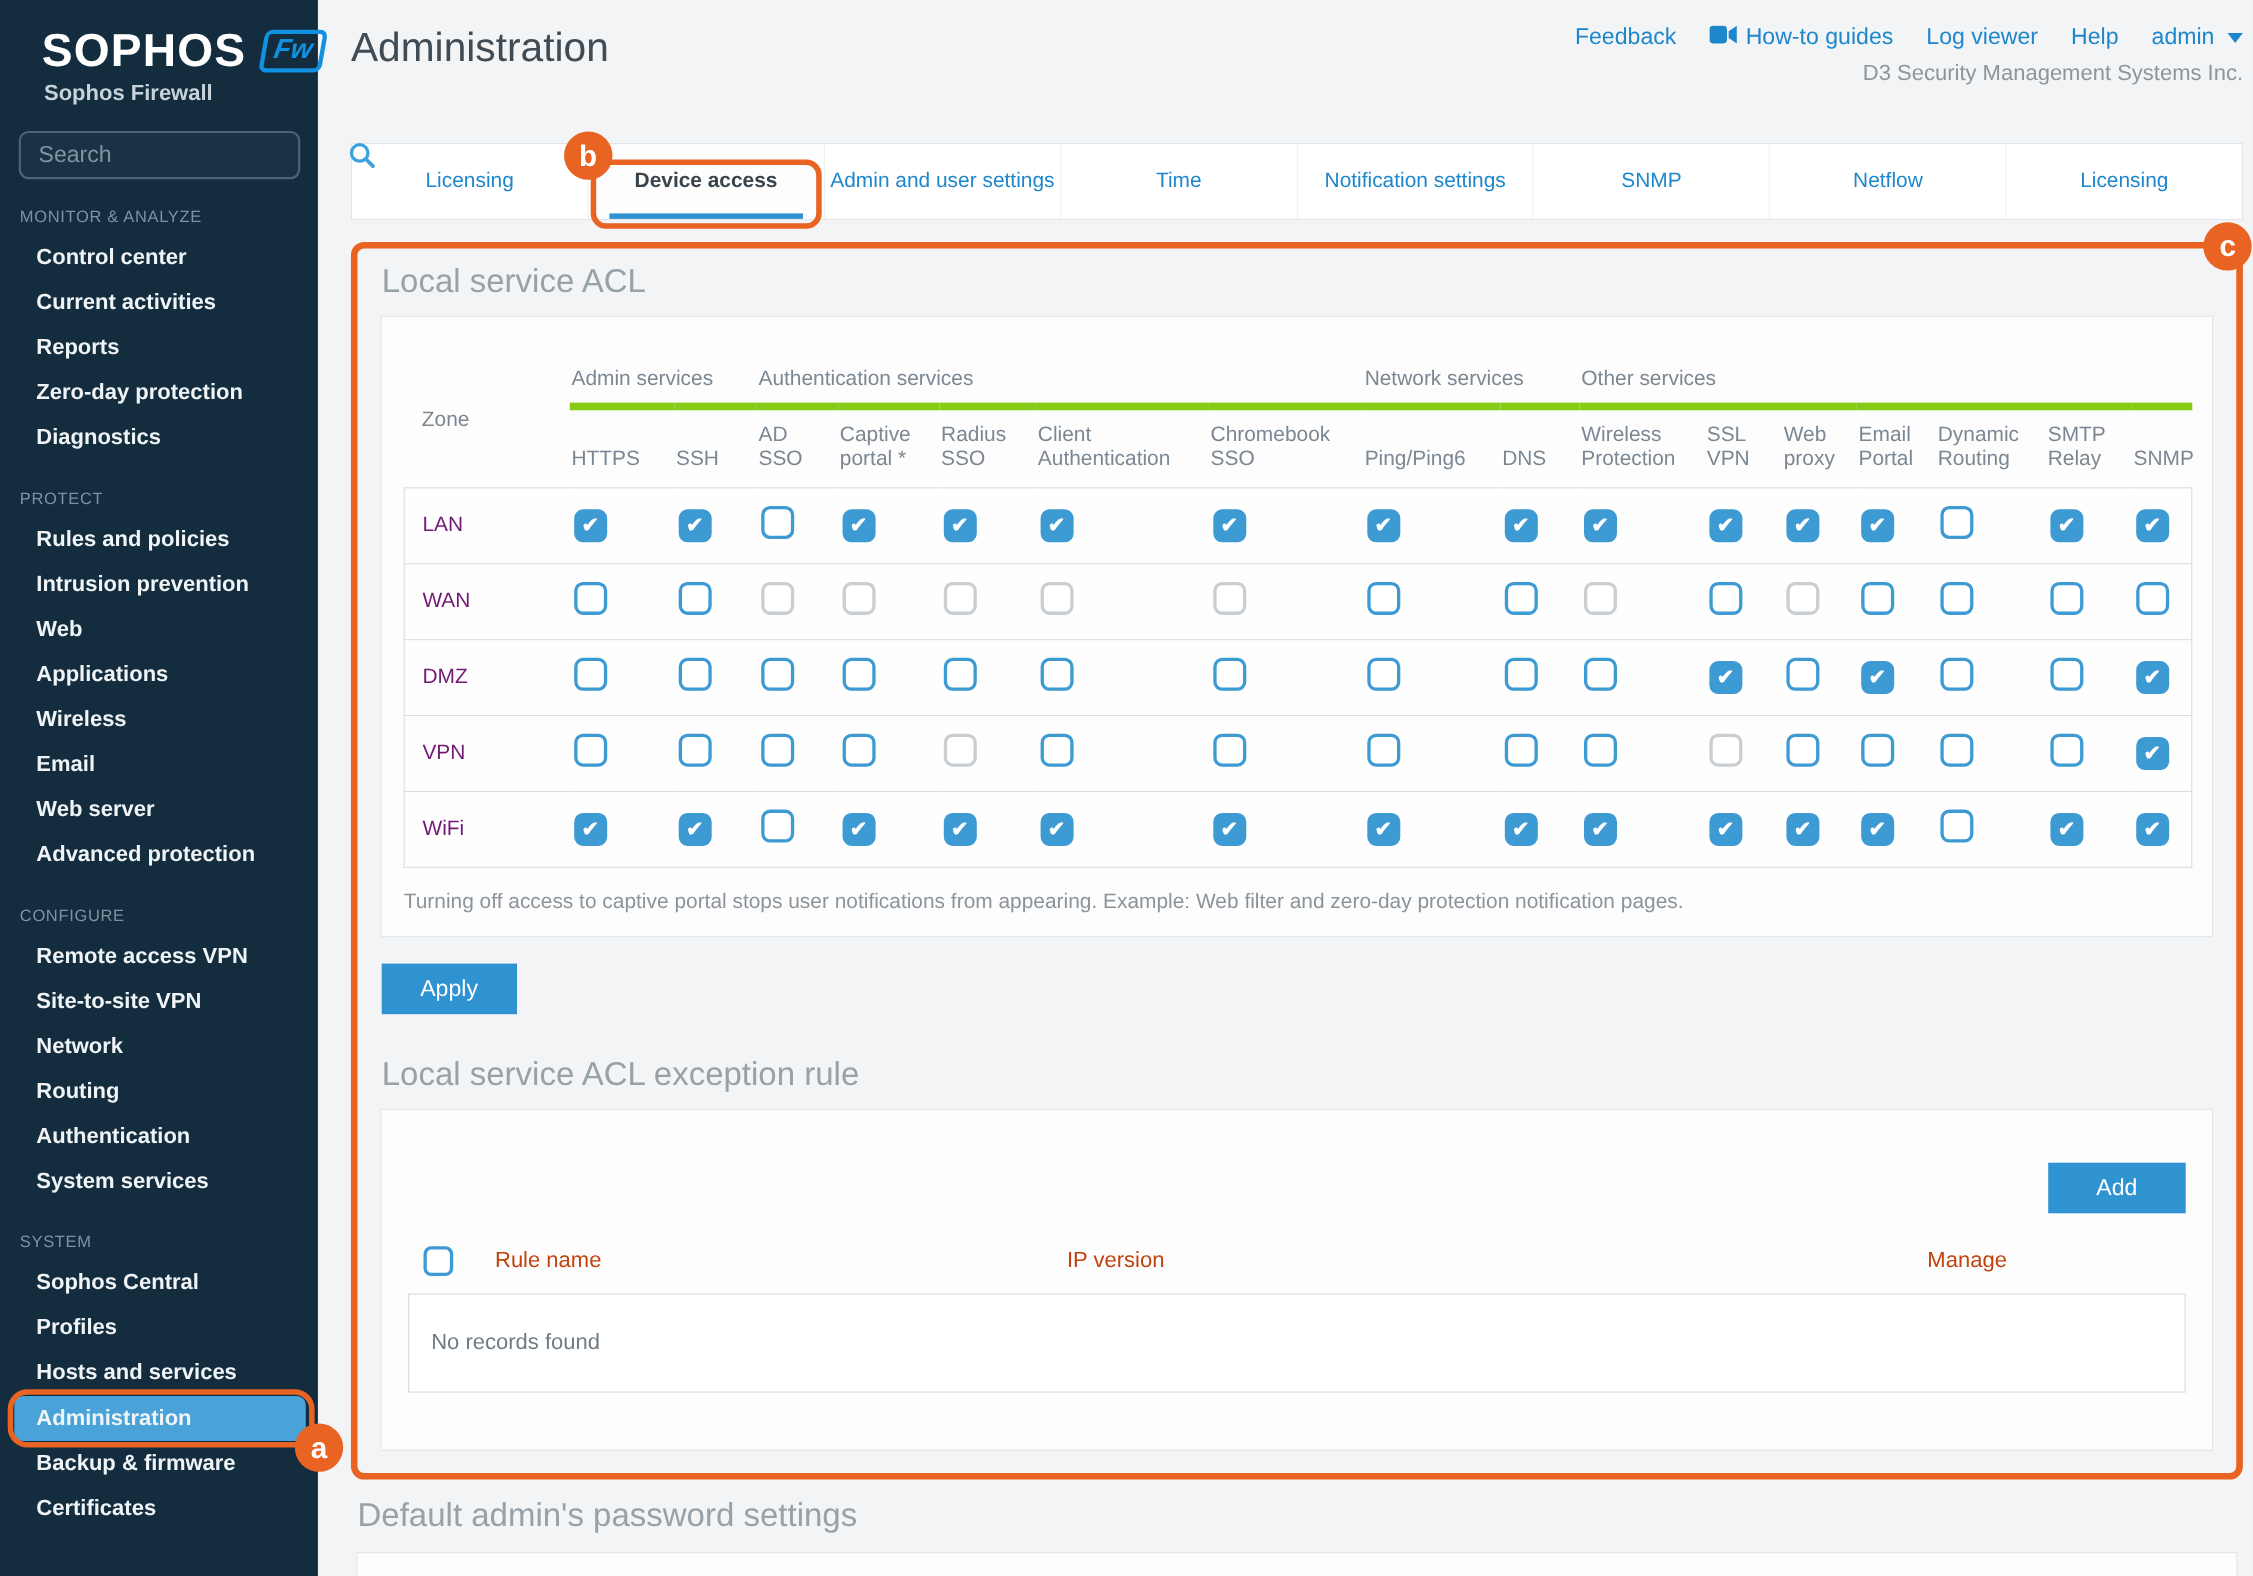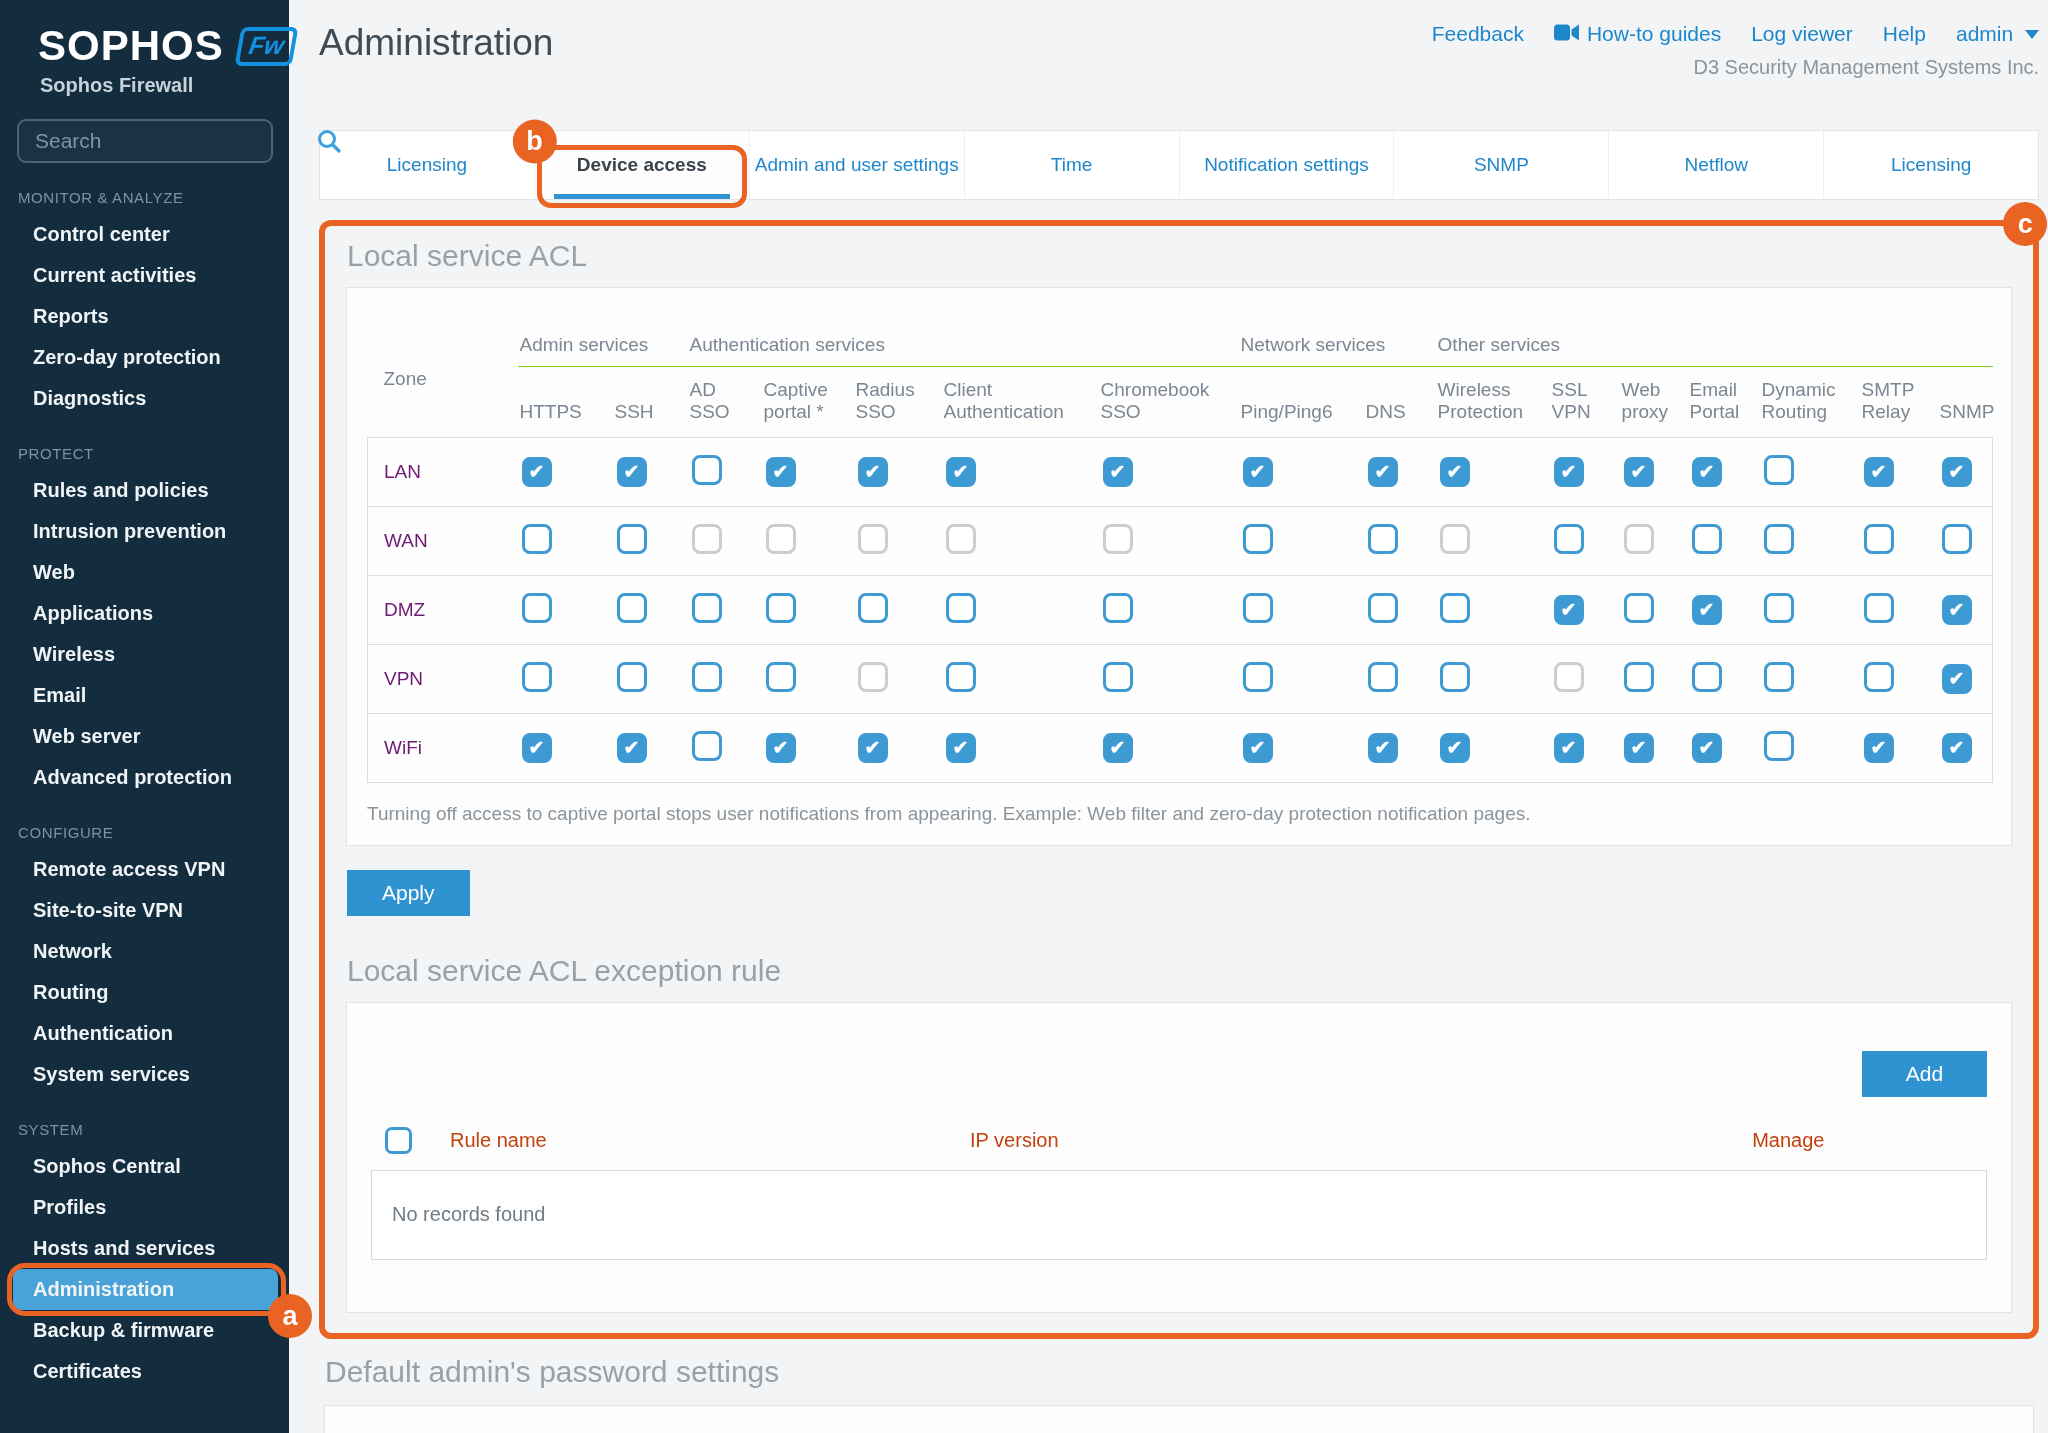--- a/index.html
+++ b/index.html
@@ -50,21 +50,21 @@
 
   
   .content-box { position:relative; margin:20px 0 0 0; border:6px solid #e96322; border-radius:12px; padding:0 16px 20px; }
   .section-h { font-size:30px; font-weight:400; color:#97a1a8; margin:13px 6px 0; padding-bottom:14px; }
   .panel { background:#fdfdfe; border:1px solid #e0e4e6; margin:0 5px; }
   .panel-acl { padding:0 18px 20px; }
 
   
   table.acl { border-collapse:collapse; width:calc(100% - 14px); margin:34px 0 0 2px; table-layout:fixed; }
   table.acl th { font-size:19px; font-weight:500; color:#7b8792; text-align:left; line-height:1.15; }
-  th.group { padding:12px 4px 10px 2px; vertical-align:bottom; border-bottom:1px solid #84cc16; white-space:nowrap; }
+  th.group { padding:12px 4px 10px 2px; vertical-align:bottom; border-bottom:7px solid #84cc16; white-space:nowrap; }
   th.zone-h { vertical-align:middle; padding-left:16px; font-size:20px; color:#76828d; }
   th.colh { padding:12px 6px 14px 2px; vertical-align:bottom; }
   tbody.aclbody tr { border:1px solid #d9dee1; height:69px; background:#fefefe; }
   td.zone { padding-left:16px; font-size:19px; color:#701a75; }
   td.cbcell { padding-left:4px; }
 
   .cb { display:inline-flex; width:30px; height:30px; border-radius:8px; border:3px solid #3d9ad2; background:#ffffff; align-items:center; justify-content:center; cursor:pointer; }
   .cb.checked { background:#3d9ad2; }
   .cb.checked::after { content:"\2714"; color:#ffffff; font-size:19px; font-weight:700; }
   .cb.disabled { border-color:#c9ced2; cursor:default; }

